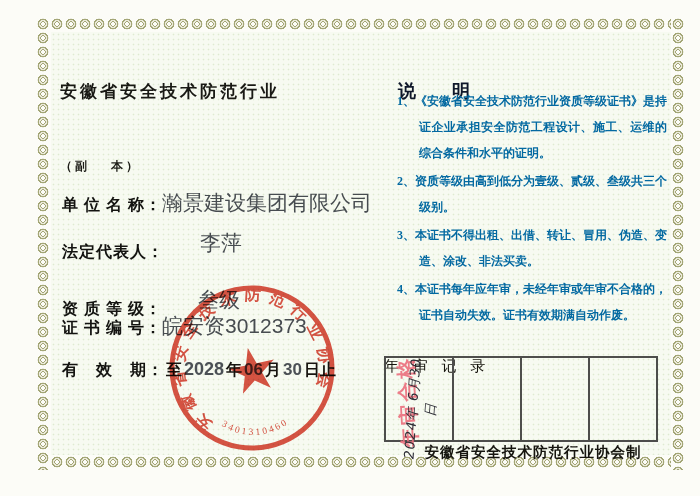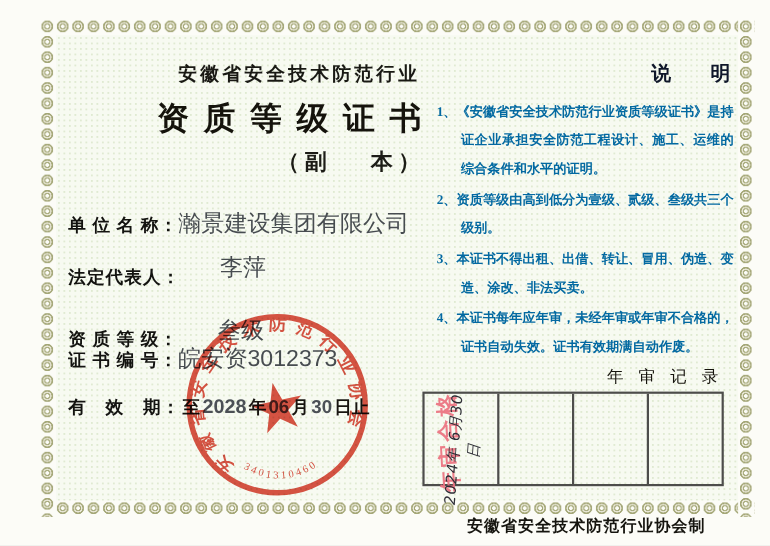--- a/index.html
+++ b/index.html
@@ -22,25 +22,25 @@
   .bstrip.left   { left:36px;  top:17px;  width:15px;  height:453px; }
   .bstrip.right  { left:671px; top:17px;  width:15px;  height:453px; }
   
   .content {
     position:absolute; left:51px; top:32px; width:620px; height:423px;
     background-color:#f7faf1;
     background-image: radial-gradient(circle, rgba(186,208,160,.38) .8px, transparent 1.1px);
     background-size:5px 5px;
   }
   .abs { position:absolute; white-space:nowrap; }
-  .ctr { text-align:right; }
+  .ctr { text-align:left;margin-top:24px; }
   
   .industry-title { left:60px; top:56px; width:322px; font-size:17px; font-weight:bold; letter-spacing:3px; color:#191914; }
   .main-title     { left:56px; top:88px; width:330px; font-size:29px; font-weight:bold; letter-spacing:3px; color:#15130c; }
-  .copy-label     { left:60px; top:134px; width:322px; font-size:20px; font-weight:bold; color:#1c1c16; }
+  .copy-label     { left:60px; top:134px; width:322px; font-size:12px; font-weight:bold; color:#1c1c16; }
   
   .row { position:absolute; white-space:nowrap; }
   .lab { font-weight:bold; color:#131310; font-size:16px; letter-spacing:1px; }
   .lab.small { font-size:13px; letter-spacing:0; }
   .val { color:#474c50; font-size:21px; font-family:"Liberation Sans","DejaVu Sans",sans-serif; }
   .raised { position:relative; top:-7px;margin-left:36px; }
   .num { color:#4b5055; font-weight:bold; font-family:"Liberation Sans","DejaVu Sans",sans-serif; }
   .unit { color:#17140f; font-weight:bold; margin:0 2px; }
   .g6 { margin-left:6px; } .g10 { margin-left:10px; }
   
@@ -67,38 +67,37 @@
     position:absolute; left:-16px; top:33px; width:104px; text-align:center;
     transform:rotate(-86deg); color:#2e2e36; font-size:13.5px; font-style:italic;
     font-family:"DejaVu Sans",sans-serif; letter-spacing:1px;
   }
   
   .seal {
     position:absolute; left:166px; top:282px;
     transform:rotate(-12deg); opacity:.87; mix-blend-mode:multiply;
   }
   .footer-maker {
-    position:absolute; left:400px; top:469px; width:266px; text-align:center;
+    position:absolute; left:400px; top:443px; width:266px; text-align:center;
     font-size:14.5px; font-weight:bold; color:#16150f; letter-spacing:1px;
   }
 </style>
 </head>
 <body>
 
 <div class="page">
 
   <div class="bstrip top"></div>
   <div class="bstrip bottom"></div>
   <div class="bstrip left"></div>
   <div class="bstrip right"></div>
 
   <div class="content"></div>
 
   <div class="abs ctr industry-title">安徽省安全技术防范行业</div>
-  <div class="abs ctr main-title">资 质 等 级 证 书</div>
   <div class="abs ctr copy-label">（ 副　　本 ）</div>
 
   <div class="row" style="left:62px;top:189px;">
     <span class="lab">单 位 名 称：</span><span class="val">瀚景建设集团有限公司</span>
   </div>
 
   <div class="row" style="left:62px;top:236px;">
     <span class="lab">法定代表人：</span><span class="val raised">李萍</span>
   </div>
 

